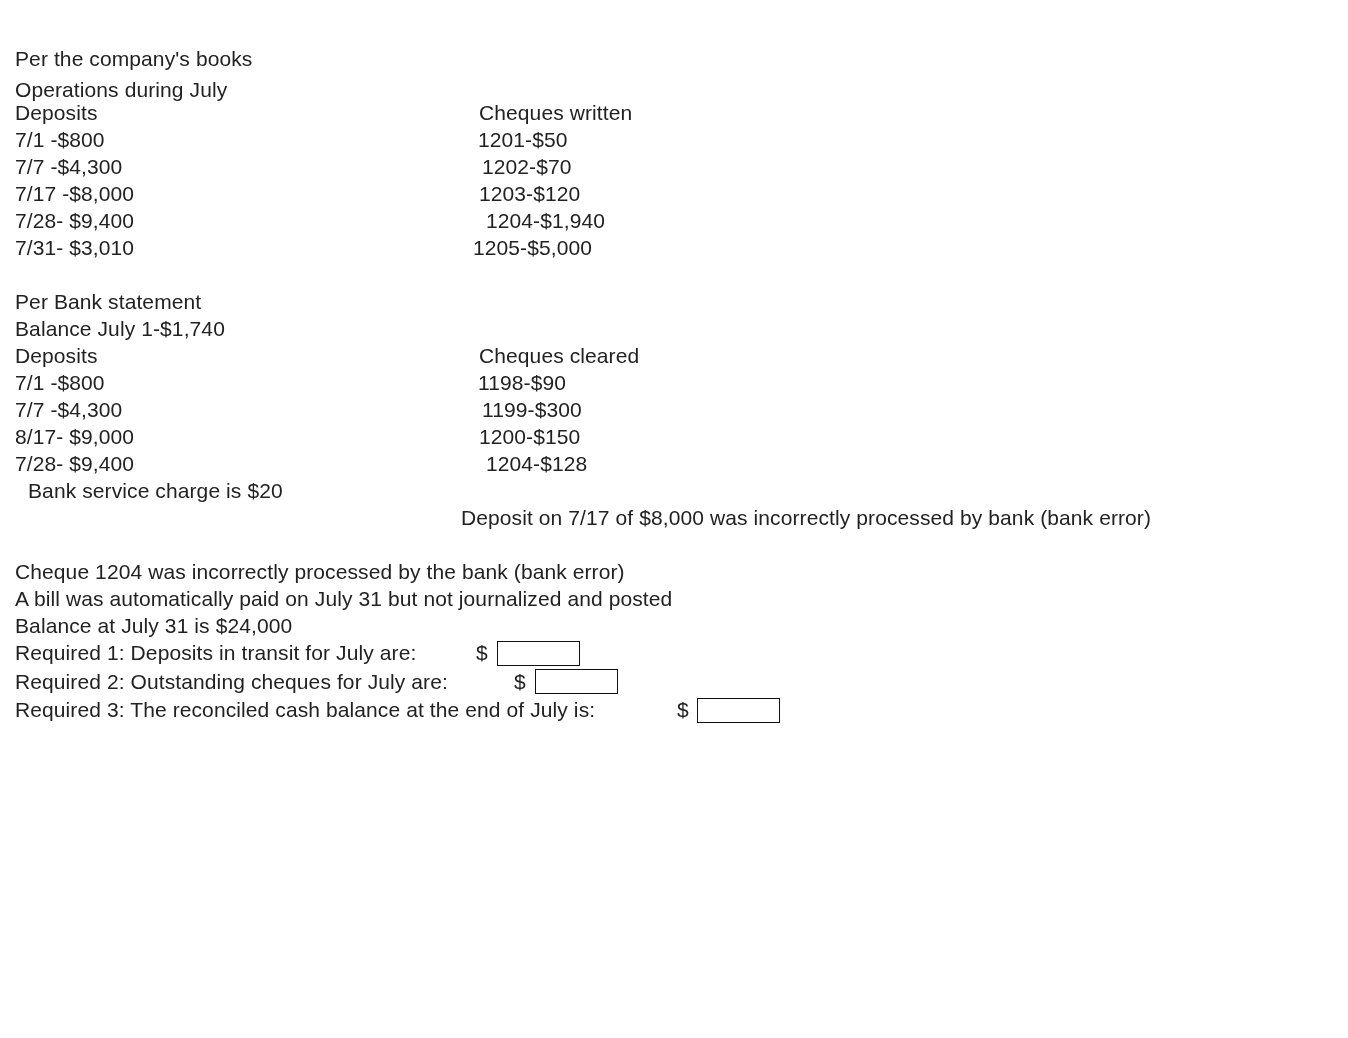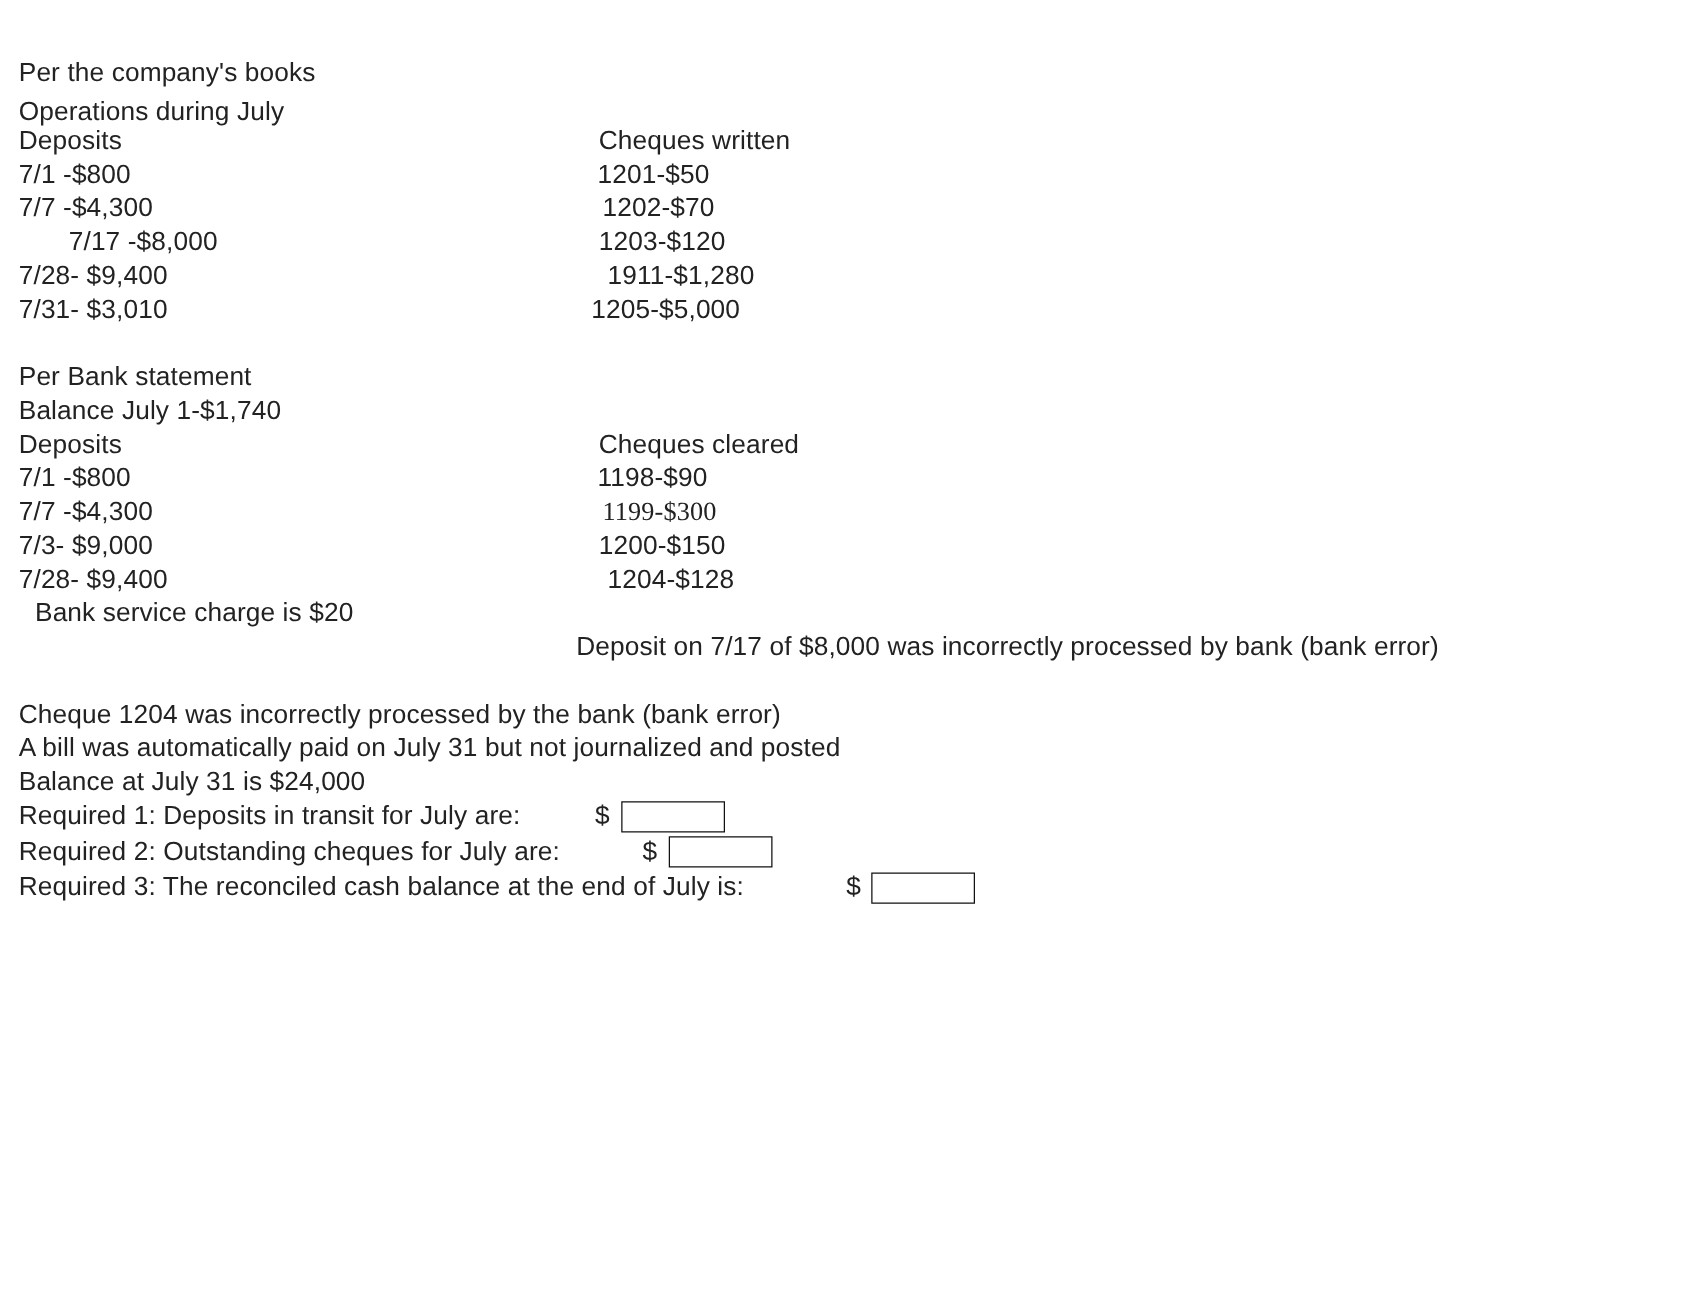--- a/index.html
+++ b/index.html
@@ -16,43 +16,43 @@
     }
   </style>
 </head>
 <body>
 
 <div class="line" style="left:15px;top:45px;">Per the company's books</div>
 <div class="line" style="left:15px;top:76px;">Operations during July</div>
 <div class="line" style="left:15px;top:99px;">Deposits</div>
 <div class="line" style="left:15px;top:126px;">7/1 -$800</div>
 <div class="line" style="left:15px;top:153px;">7/7 -$4,300</div>
-<div class="line" style="left:15px;top:180px;margin-left:40px;">7/17 -$8,000</div>
+<div class="line" style="left:15px;top:180px;">7/17 -$8,000</div>
 <div class="line" style="left:15px;top:207px;">7/28- $9,400</div>
 <div class="line" style="left:15px;top:234px;">7/31- $3,010</div>
 
 <div class="line" style="left:479px;top:99px;text-align:right;">Cheques written</div>
 <div class="line" style="left:478px;top:126px;">1201-$50</div>
 <div class="line" style="left:482px;top:153px;">1202-$70</div>
 <div class="line" style="left:479px;top:180px;">1203-$120</div>
-<div class="line" style="left:486px;top:207px;">1911-$1,280</div>
+<div class="line" style="left:486px;top:207px;">1204-$1,940</div>
 <div class="line" style="left:473px;top:234px;">1205-$5,000</div>
 
 <div class="line" style="left:15px;top:288px;">Per Bank statement</div>
 <div class="line" style="left:15px;top:315px;text-align:right;">Balance July 1-$1,740</div>
 <div class="line" style="left:15px;top:342px;">Deposits</div>
 <div class="line" style="left:15px;top:369px;">7/1 -$800</div>
 <div class="line" style="left:15px;top:396px;">7/7 -$4,300</div>
-<div class="line" style="left:15px;top:423px;">7/3- $9,000</div>
+<div class="line" style="left:15px;top:423px;">8/17- $9,000</div>
 <div class="line" style="left:15px;top:450px;">7/28- $9,400</div>
 <div class="line" style="left:28px;top:477px;">Bank service charge is $20</div>
 
 <div class="line" style="left:479px;top:342px;">Cheques cleared</div>
 <div class="line" style="left:478px;top:369px;">1198-$90</div>
-<div class="line" style="left:482px;top:396px;font-family:Liberation Serif, serif;">1199-$300</div>
+<div class="line" style="left:482px;top:396px;">1199-$300</div>
 <div class="line" style="left:479px;top:423px;">1200-$150</div>
 <div class="line" style="left:486px;top:450px;">1204-$128</div>
 
 <div class="line" style="left:461px;top:504px;">Deposit on 7/17 of $8,000 was incorrectly processed by bank (bank error)</div>
 <div class="line" style="left:15px;top:558px;">Cheque 1204 was incorrectly processed by the bank (bank error)</div>
 <div class="line" style="left:15px;top:585px;">A bill was automatically paid on July 31 but not journalized and posted</div>
 <div class="line" style="left:15px;top:612px;">Balance at July 31 is $24,000</div>
 
 <div class="line" style="left:15px;top:639px;">Required 1: Deposits in transit for July are:</div>
 <div class="line" style="left:476px;top:639px;">$</div>

